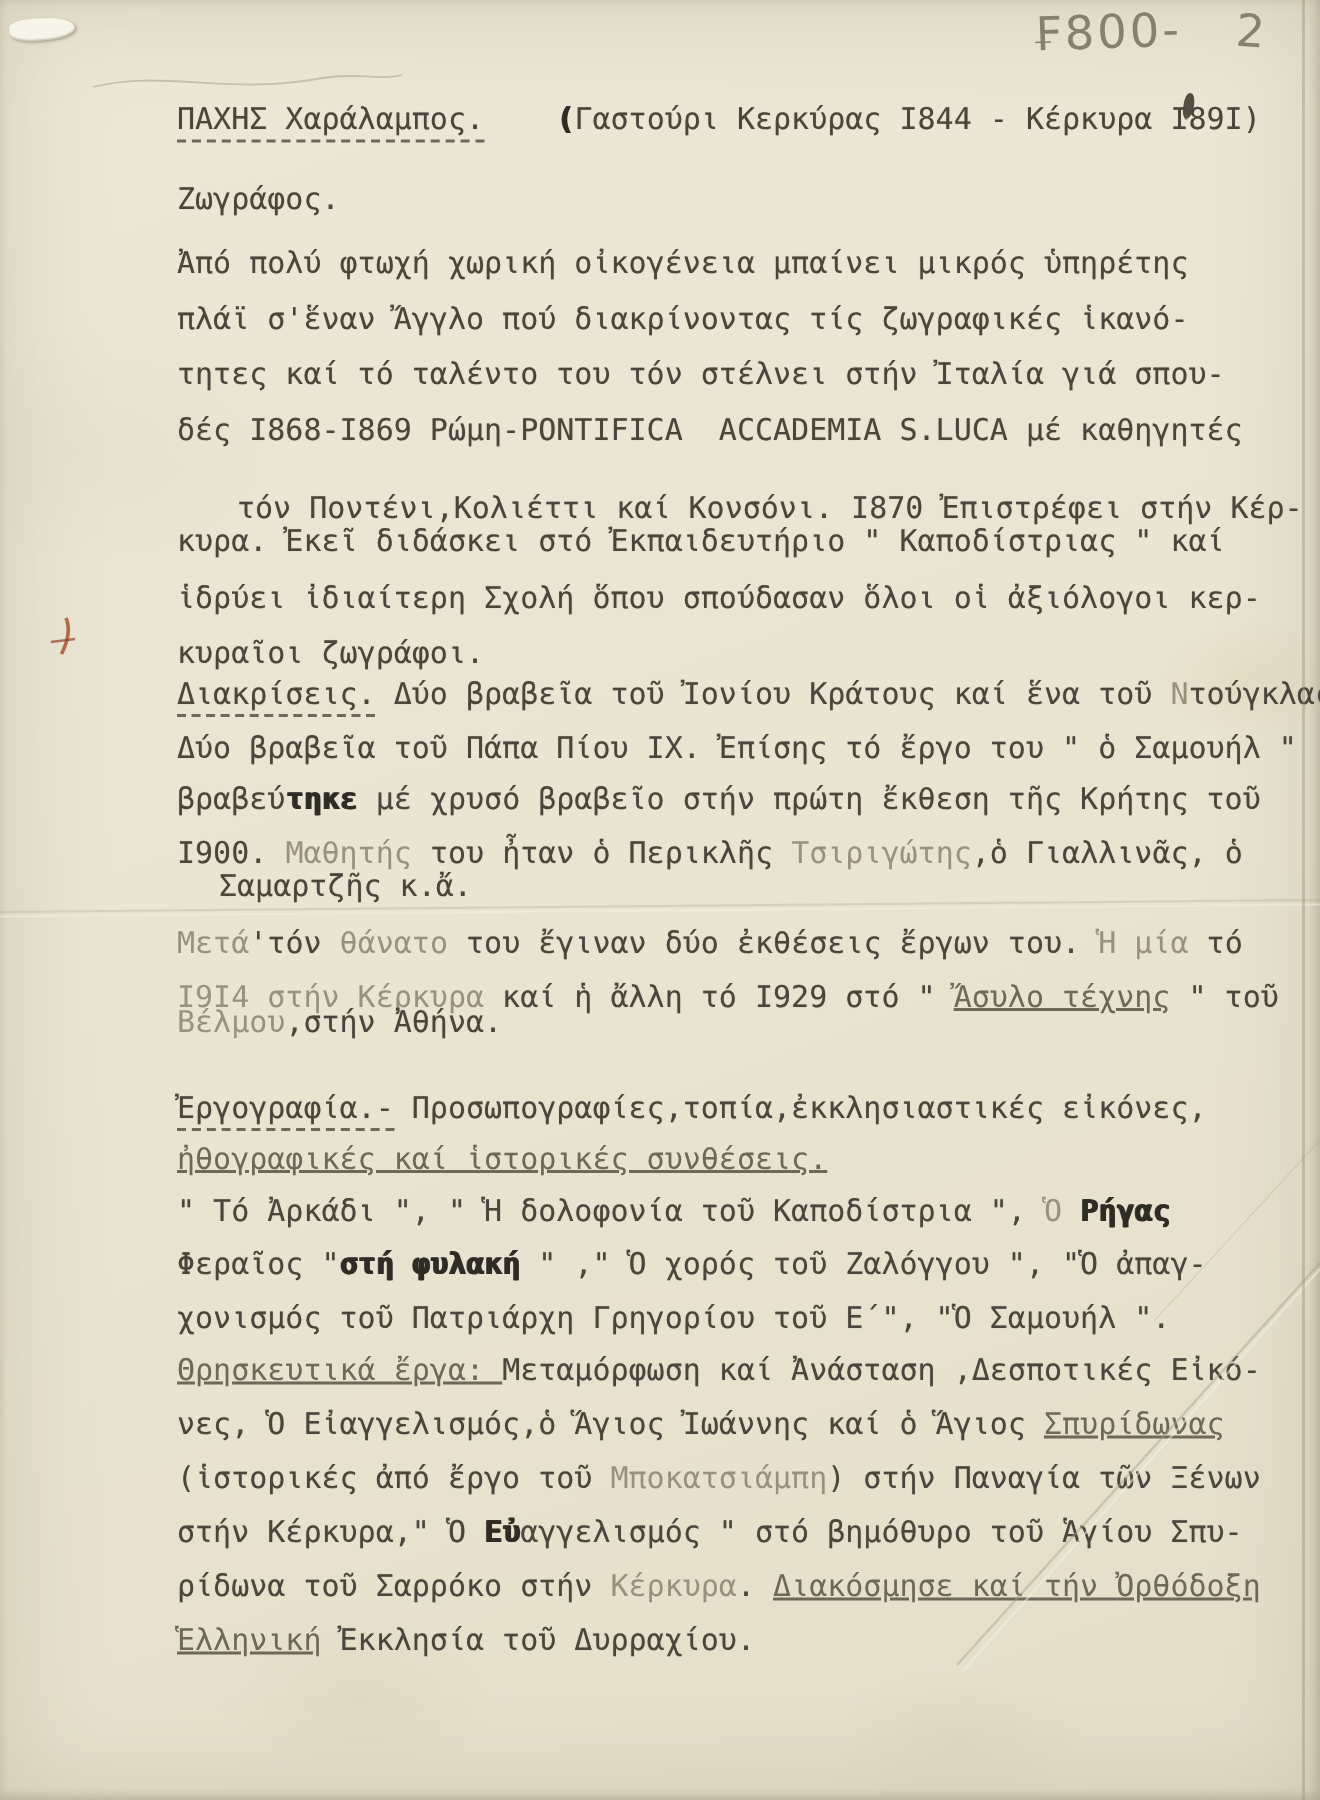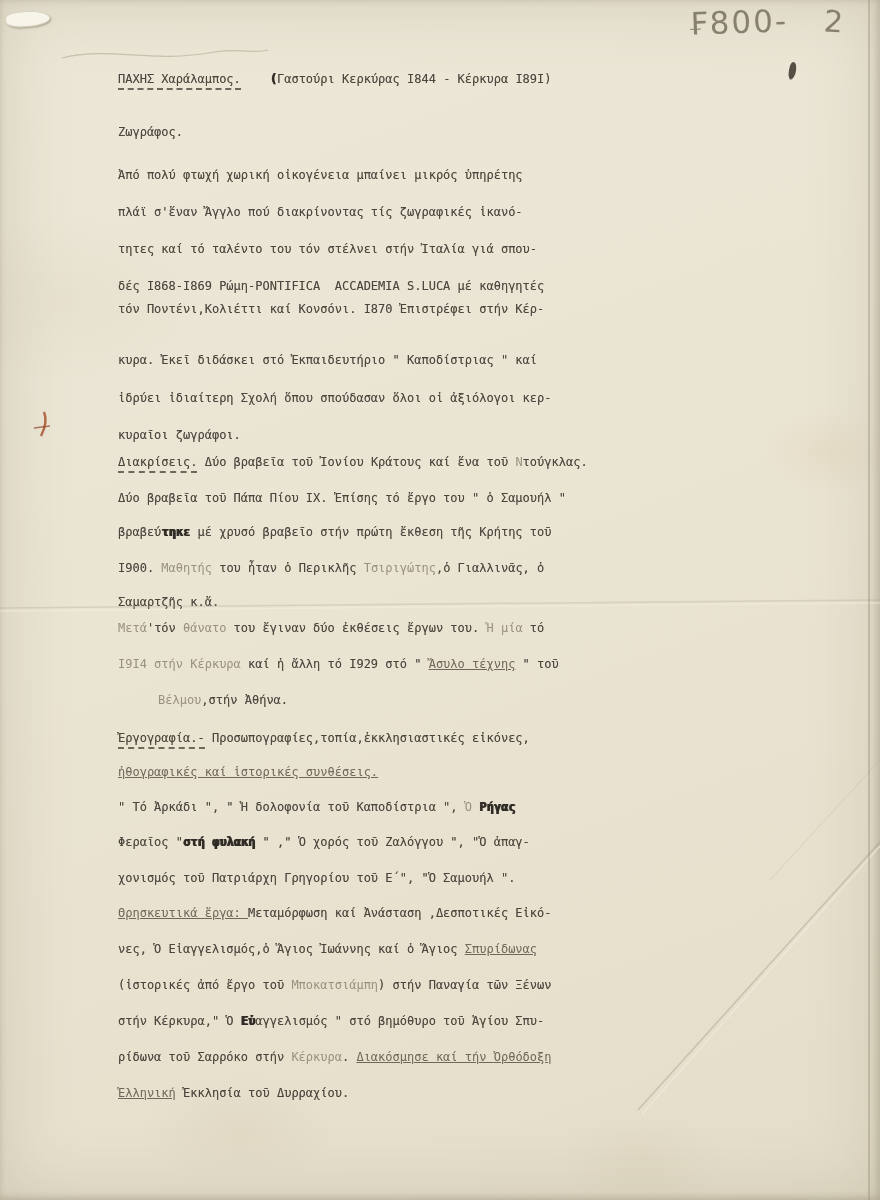--- a/index.html
+++ b/index.html
@@ -18,21 +18,21 @@
     content:"";position:absolute;inset:0;pointer-events:none;
     background:
       radial-gradient(90px 60px at 828px 452px, rgba(197,160,90,0.10), rgba(0,0,0,0) 70%),
       radial-gradient(140px 80px at 240px 1130px, rgba(160,140,95,0.08), rgba(0,0,0,0) 70%),
       radial-gradient(120px 70px at 640px 1160px, rgba(160,140,95,0.07), rgba(0,0,0,0) 70%),
       radial-gradient(200px 120px at 60px 300px, rgba(150,135,100,0.05), rgba(0,0,0,0) 70%);
   }
   #text-layer{position:absolute;inset:0;}
   .line{
     position:absolute;left:118px;
-    font-size:12px;line-height:26px;white-space:pre;
+    font-size:20px;line-height:26px;white-space:pre;
     color:#4b453d;
     text-shadow:0 0 0.6px rgba(60,54,46,0.35);
   }
   .r-u{border-bottom:2px dashed rgba(78,72,62,0.8);padding-bottom:2px;}
   .r-b{
     color:#2f2b25;font-weight:bold;
     text-shadow:0.8px 0 0 #2f2b25, -0.3px 0 0 rgba(47,43,37,0.6);
   }
   .r-f{color:#99917e;text-shadow:none;}
   .r-m{color:#6e675a;text-shadow:none;text-decoration:underline;}
@@ -69,32 +69,32 @@
 
   <div id="smudge"></div>
 
   <div id="text-layer">
       <div class="line" style="top: 66px;"><span class="r-u">ΠΑΧΗΣ Χαράλαμπος.</span><span>    </span><span class="r-b">(</span><span>Γαστούρι Κερκύρας Ι844 - Κέρκυρα Ι89Ι)</span></div>
       <div class="line" style="top: 119px;"><span>Ζωγράφος.</span></div>
       <div class="line" style="top: 162px;"><span>Ἀπό πολύ φτωχή χωρική οἰκογένεια μπαίνει μικρός ὑπηρέτης</span></div>
       <div class="line" style="top: 199px;"><span>πλάϊ σ'ἕναν Ἄγγλο πού διακρίνοντας τίς ζωγραφικές ἱκανό-</span></div>
       <div class="line" style="top: 236px;"><span>τητες καί τό ταλέντο του τόν στέλνει στήν Ἰταλία γιά σπου-</span></div>
       <div class="line" style="top: 273px;"><span>δές Ι868-Ι869 Ρώμη-PONTIFICA  ACCADEMIA S.LUCA μέ καθηγητές</span></div>
-      <div class="line" style="top: 296px;"><span>τόν Ποντένι,Κολιέττι καί Κονσόνι. Ι870 Ἐπιστρέφει στήν Κέρ-</span></div>
+      <div class="line" style="top: 325px; margin-left: 40px;"><span>τόν Ποντένι,Κολιέττι καί Κονσόνι. Ι870 Ἐπιστρέφει στήν Κέρ-</span></div>
       <div class="line" style="top: 347px;"><span>κυρα. Ἐκεῖ διδάσκει στό Ἐκπαιδευτήριο " Καποδίστριας " καί</span></div>
       <div class="line" style="top: 385px;"><span>ἱδρύει ἰδιαίτερη Σχολή ὅπου σπούδασαν ὅλοι οἱ ἀξιόλογοι κερ-</span></div>
       <div class="line" style="top: 422px;"><span>κυραῖοι ζωγράφοι.</span></div>
       <div class="line" style="top: 485px;"><span>Δύο βραβεῖα τοῦ Πάπα Πίου ΙΧ. Ἐπίσης τό ἔργο του " ὁ Σαμουήλ "</span></div>
       <div class="line" style="top: 449px;"><span class="r-u">Διακρίσεις.</span><span> Δύο βραβεῖα τοῦ Ἰονίου Κράτους καί ἕνα τοῦ </span><span class="r-f">Ν</span><span>τούγκλας.</span></div>
       <div class="line" style="top: 519px;"><span>βραβεύ</span><span class="r-b">τηκε</span><span> μέ χρυσό βραβεῖο στήν πρώτη ἔκθεση τῆς Κρήτης τοῦ</span></div>
       <div class="line" style="top: 555px;"><span>Ι900. </span><span class="r-f">Μαθητής</span><span> του ἦταν ὁ Περικλῆς </span><span class="r-f">Τσιριγώτης</span><span>,ὁ Γιαλλινᾶς, ὁ</span></div>
-      <div class="line" style="top: 589px;"><span>Σαμαρτζῆς κ.ἄ.</span></div>
+      <div class="line" style="top: 577px; margin-left: 28px;"><span>Σαμαρτζῆς κ.ἄ.</span></div>
       <div class="line" style="top: 615px;"><span class="r-f">Μετά</span><span>'τόν </span><span class="r-f">θάνατο</span><span> του ἔγιναν δύο ἐκθέσεις ἔργων του. </span><span class="r-f">Ἡ μία</span><span> τό</span></div>
       <div class="line" style="top: 651px;"><span class="r-f">Ι9Ι4 στήν Κέρκυρα</span><span> καί ἡ ἄλλη τό Ι929 στό " </span><span class="r-m">Ἄσυλο τέχνης</span><span> " τοῦ</span></div>
-      <div class="line" style="top: 687px; margin-left: 40px;"><span class="r-f">Βέλμου</span><span>,στήν Ἀθήνα.</span></div>
+      <div class="line" style="top: 668px;"><span class="r-f">Βέλμου</span><span>,στήν Ἀθήνα.</span></div>
       <div class="line" style="top: 725px;"><span class="r-u">Ἐργογραφία.-</span><span> Προσωπογραφίες,τοπία,ἐκκλησιαστικές εἰκόνες,</span></div>
       <div class="line" style="top: 759px;"><span class="r-m">ἠθογραφικές καί ἱστορικές συνθέσεις.</span></div>
       <div class="line" style="top: 794px;"><span>" Τό Ἀρκάδι ", " Ἡ δολοφονία τοῦ Καποδίστρια ", </span><span class="r-f">Ὁ </span><span class="r-b">Ρήγας</span></div>
       <div class="line" style="top: 829px;"><span>Φεραῖος "</span><span class="r-b">στή φυλακή</span><span> " ," Ὁ χορός τοῦ Ζαλόγγου ", "Ὁ ἀπαγ-</span></div>
       <div class="line" style="top: 900px;"><span class="r-m">Θρησκευτικά ἔργα: </span><span>Μεταμόρφωση καί Ἀνάσταση ,Δεσποτικές Εἰκό-</span></div>
       <div class="line" style="top: 865px;"><span>χονισμός τοῦ Πατριάρχη Γρηγορίου τοῦ Ε΄", "Ὁ Σαμουήλ ".</span></div>
       <div class="line" style="top: 936px;"><span>νες, Ὁ Εἰαγγελισμός,ὁ Ἅγιος Ἰωάννης καί ὁ Ἅγιος </span><span class="r-m">Σπυρίδωνας</span></div>
       <div class="line" style="top: 972px;"><span>(ἱστορικές ἀπό ἔργο τοῦ </span><span class="r-f">Μποκατσιάμπη</span><span>) στήν Παναγία τῶν Ξένων</span></div>
       <div class="line" style="top: 1008px;"><span>στήν Κέρκυρα," Ὁ </span><span class="r-b">Εὐ</span><span>αγγελισμός " στό βημόθυρο τοῦ Ἁγίου Σπυ-</span></div>
       <div class="line" style="top: 1044px;"><span>ρίδωνα τοῦ Σαρρόκο στήν </span><span class="r-f">Κέρκυρα</span><span>. </span><span class="r-m">Διακόσμησε καί τήν </span><span class="r-m">Ὀρθόδοξη</span></div>

